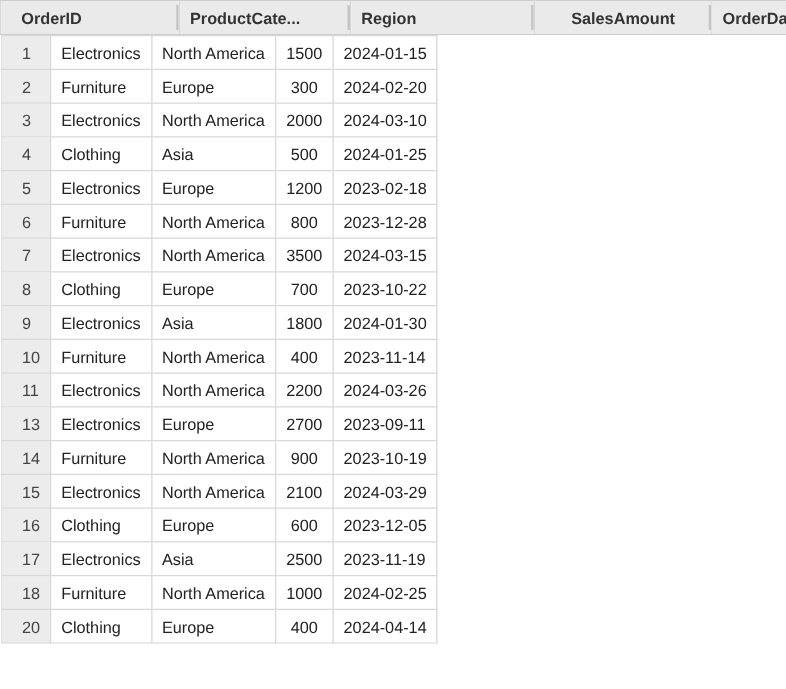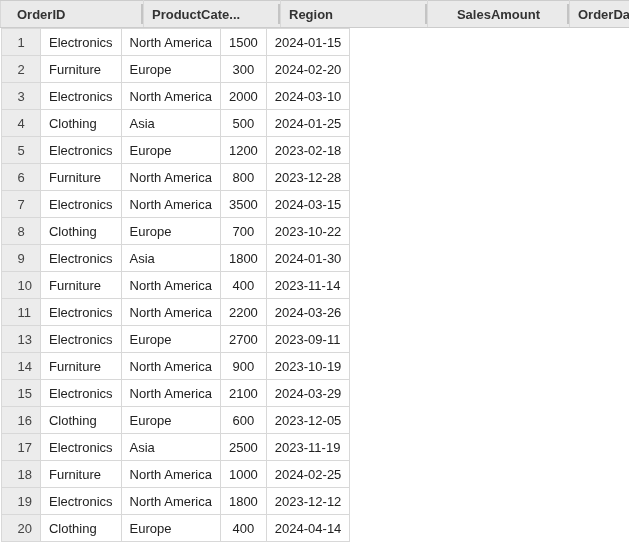--- a/index.html
+++ b/index.html
@@ -182,27 +182,20 @@
         <div class="cell col-date">2023-11-19</div>
       </div>
       <div class="row body">
         <div class="cell col-orderid">18</div>
         <div class="cell col-category">Furniture</div>
         <div class="cell col-region">North America</div>
         <div class="cell col-sales">1000</div>
         <div class="cell col-date">2024-02-25</div>
       </div>
       <div class="row body">
-        <div class="cell col-orderid">19</div>
-        <div class="cell col-category">Electronics</div>
-        <div class="cell col-region">North America</div>
-        <div class="cell col-sales">1800</div>
-        <div class="cell col-date">2023-12-12</div>
-      </div>
-      <div class="row body">
         <div class="cell col-orderid">20</div>
         <div class="cell col-category">Clothing</div>
         <div class="cell col-region">Europe</div>
         <div class="cell col-sales">400</div>
         <div class="cell col-date">2024-04-14</div>
       </div>
     </div>
 </div>
 
 </body></html>

